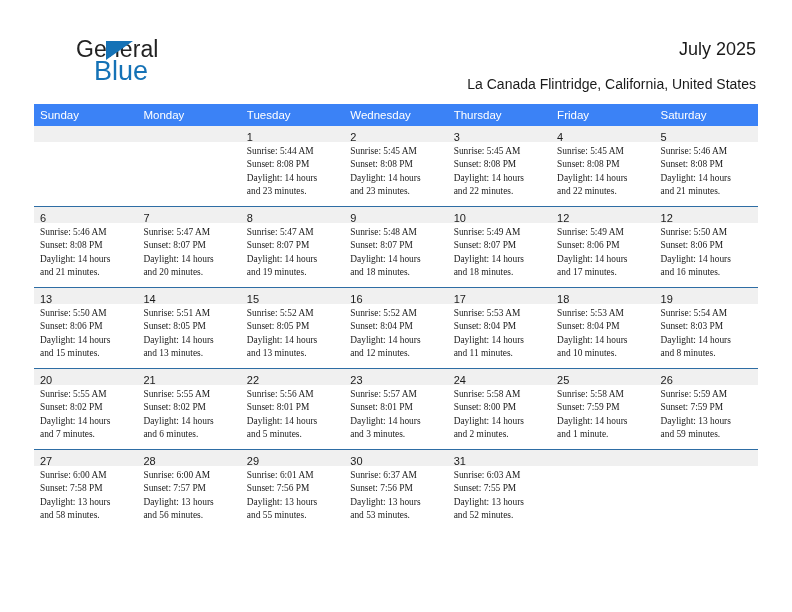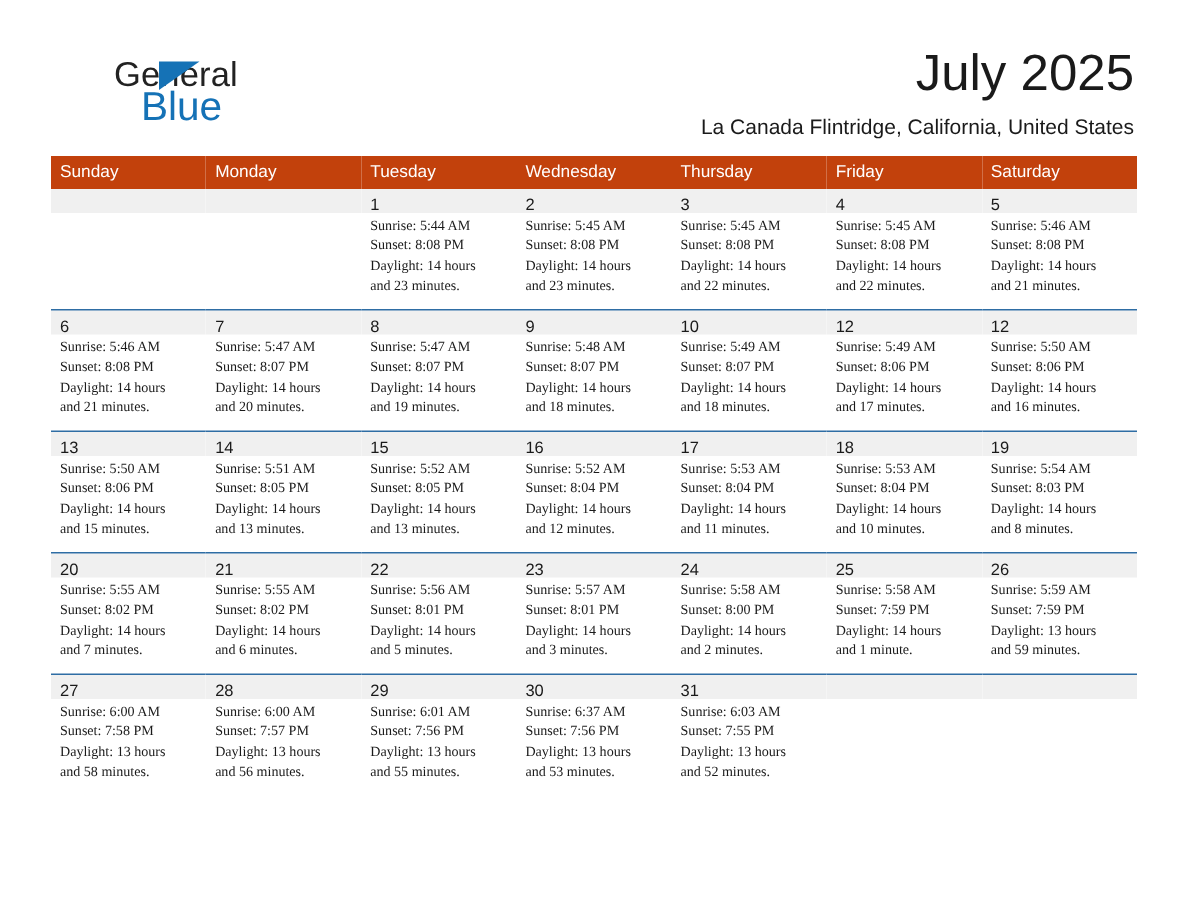--- a/index.html
+++ b/index.html
@@ -64,21 +64,21 @@
     top: 22px;
     font-size: 27px;
     color: #1572b6;
     line-height: 26px;
   }
 
   .title {
     position: absolute;
     right: 36px;
     top: 33px;
-    font-size: 34px;
+    font-size: 18px;
     color: #1a1a1a;
     text-align: right;
     line-height: 32px;
     white-space: nowrap;
   }
   .subtitle {
     position: absolute;
     right: 36px;
     top: 75px;
     font-size: 14px;
@@ -91,21 +91,21 @@
   
   .calendar {
     position: absolute;
     left: 34px;
     top: 104px;
     width: 724px;
     border-collapse: collapse;
     table-layout: fixed;
   }
   .calendar th {
-    background: #c2410c;
+    background: #3b82f6;
     color: #ffffff;
     font-size: 11.5px;
     font-weight: normal;
     text-align: left;
     padding: 5px 0 5px 6px;
     height: 11px;
     border: none;
   }
   .calendar td {
     vertical-align: top;

